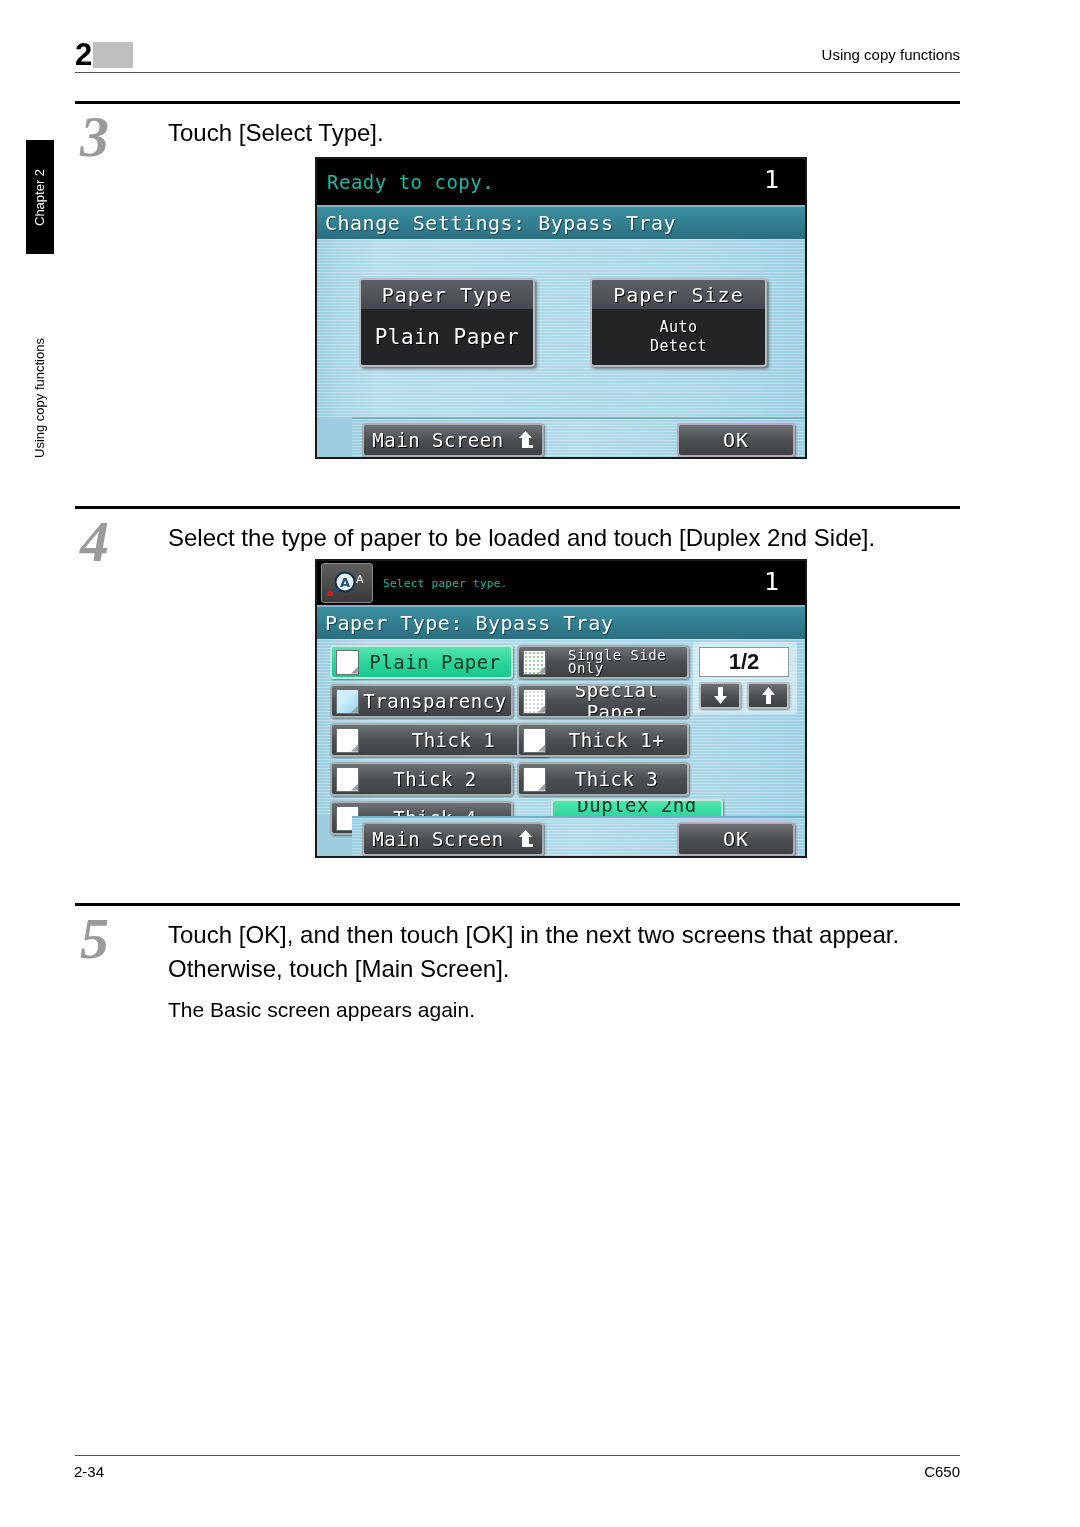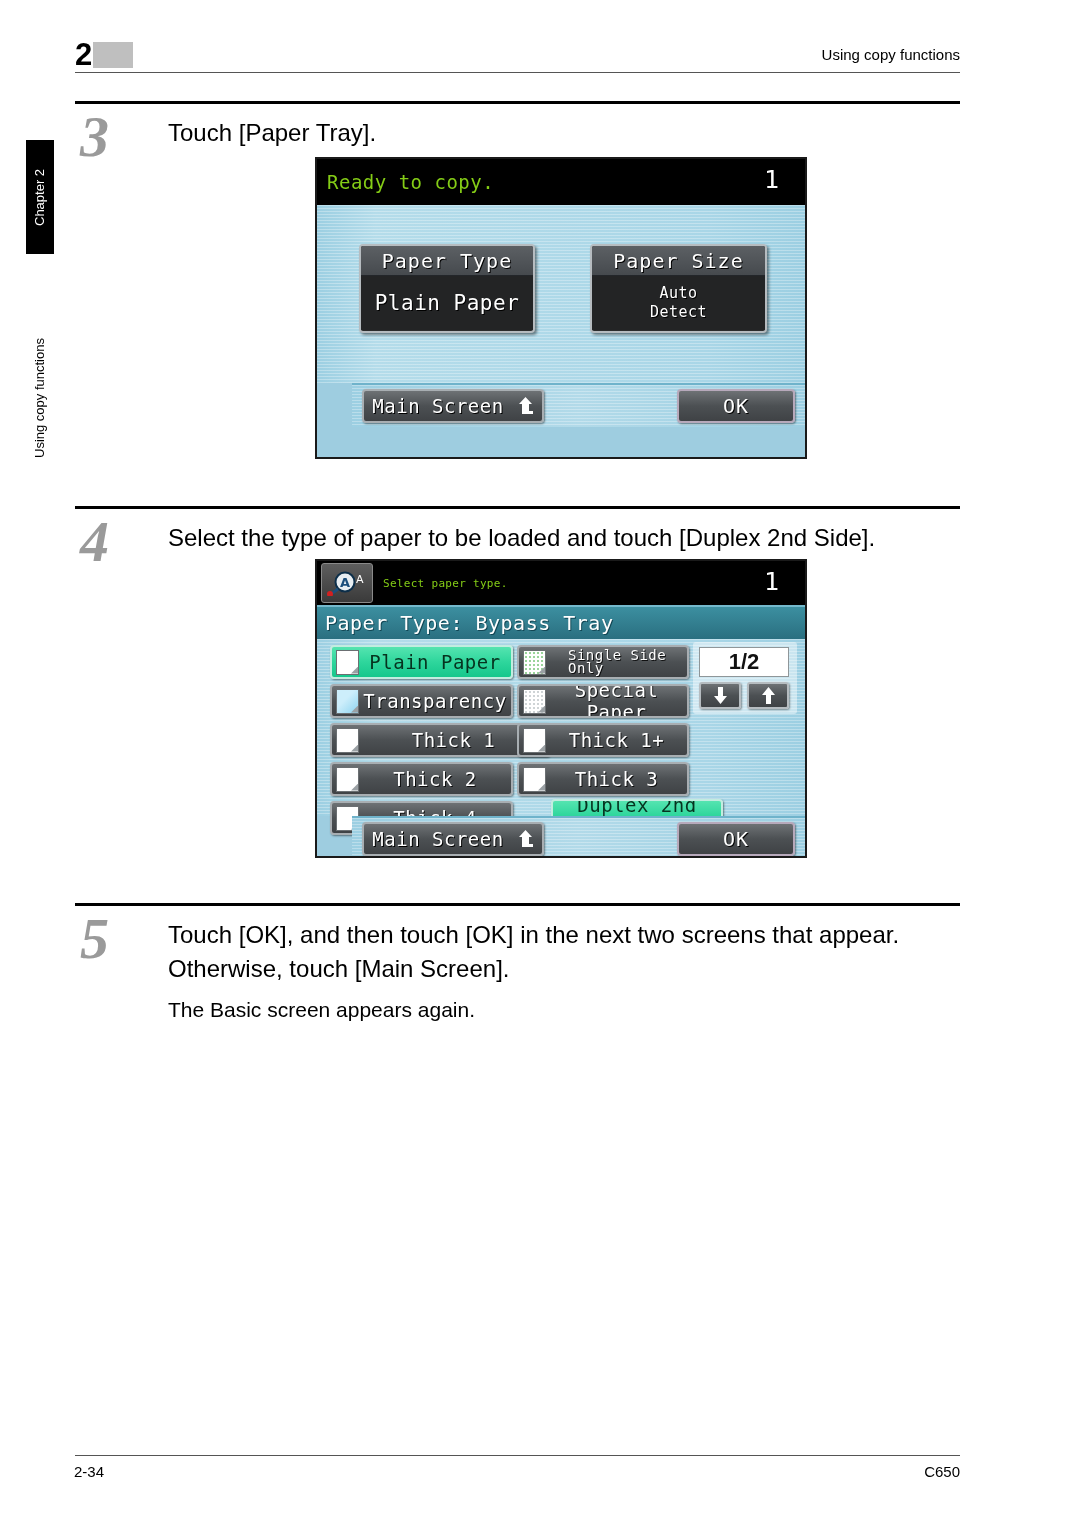--- a/index.html
+++ b/index.html
@@ -93,21 +93,21 @@
   }
   .lcd-status {
     position: relative;
     height: 46px;
     background: #000;
     color: #fff;
     display: flex; align-items: center;
   }
   .lcd-status-msg {
     font-size: 19px; letter-spacing: 0.5px; margin-left: 10px;
-    color: #84cc16;
+    color: #14b8a6;
   }
   .lcd-status-msg.small { font-size: 11px; letter-spacing: 0.3px; }
   .lcd-status-count {
     position: absolute; right: 26px; top: 6px;
     font-size: 25px; color: #fff;
   }
   .zoom-icon-btn {
     width: 52px; height: 40px; margin-left: 4px;
     background: linear-gradient(#5e5e5e, #3a3a3a);
     border: 1px solid #8a8a8a;
@@ -293,29 +293,30 @@
 
 <div class="side-tab-black">
   <span>Chapter 2</span>
 </div>
 <div class="side-tab-text">
   <span>Using copy functions</span>
 </div>
 
 <div class="step-rule" style="top:101px"></div>
 <div class="step-num" style="left:80px; top:108px">3</div>
-<div class="step-text" style="left:168px; top:116px; width:790px">Touch [Paper Tray].</div>
+<div class="step-text" style="left:168px; top:116px; width:790px">Touch [Select Type].</div>
 
 <div class="lcd" style="left:315px; top:157px; height:302px">
 
   <div class="lcd-status">
     <div class="lcd-status-msg">Ready to copy.</div>
     <div class="lcd-status-count">1</div>
   </div>
 
+  <div class="lcd-titlebar">Change Settings: Bypass Tray</div>
 
   <div class="lcd-body" style="height:178px">
 
     <div class="combo" style="left:42px; top:39px; width:176px; height:89px">
       <div class="combo-head">Paper Type</div>
       <div class="combo-val">Plain Paper</div>
     </div>
 
     <div class="combo" style="left:273px; top:39px; width:177px; height:89px">
       <div class="combo-head">Paper Size</div>

